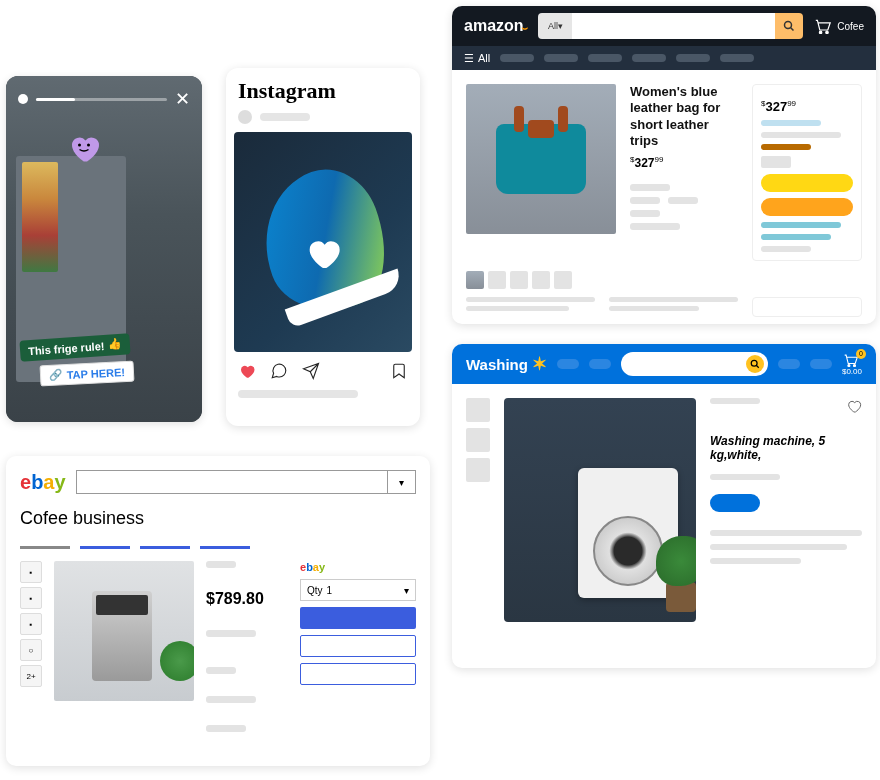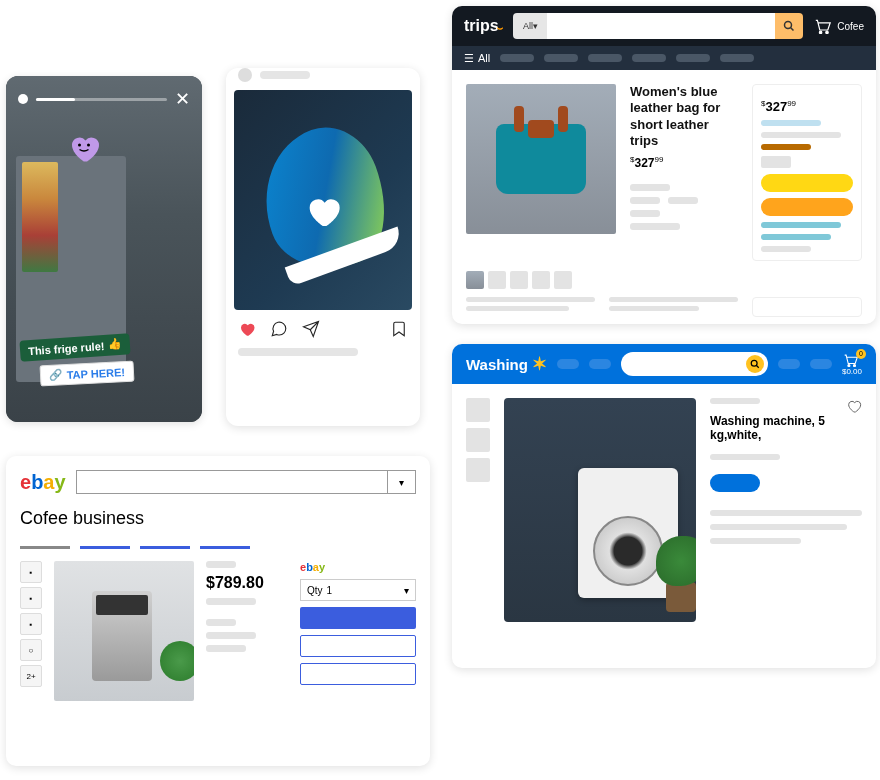--- a/index.html
+++ b/index.html
@@ -88,21 +88,21 @@
   .wm-thumb { width:24px; height:24px; background:#e3e3e3; border-radius:2px; }
   .wm-img { width:192px; height:224px; background:linear-gradient(#334252,#2a3642); border-radius:4px; position:relative; overflow:hidden; }
   .wm-washer { position:absolute; right:18px; bottom:24px; width:100px; height:130px; background:#f0f0f0; border-radius:6px; box-shadow:0 2px 6px rgba(0,0,0,0.3); }
   .wm-washer-door { position:absolute; left:50%; top:48px; transform:translateX(-50%); width:70px; height:70px; border-radius:50%; background:radial-gradient(circle,#2a2a2a 30%,#555 32%,#e0e0e0 40%,#bbb 100%); border:2px solid #888; }
   .wm-plant { position:absolute; right:-10px; bottom:10px; width:50px; height:80px; }
   .wm-plant::before { content:""; position:absolute; bottom:0; left:10px; width:30px; height:30px; background:#7a5a3a; border-radius:4px; }
   .wm-plant::after { content:""; position:absolute; bottom:26px; left:0; width:50px; height:50px; background:radial-gradient(circle,#3a8a3a,#2a6a2a); border-radius:50% 40% 50% 40%; }
   .wm-right { flex:1; display:flex; flex-direction:column; gap:8px; position:relative; }
   .wm-fav { position:absolute; right:0; top:0; }
   .wm-meta-bar { height:6px; background:#e3e3e3; border-radius:3px; }
-  .wm-title { font-size:12px; font-weight:600; margin-top:2px; }
+  .wm-title { font-size:12px; font-weight:600; margin-top:22px;font-style:italic; }
   .wm-btn { width:50px; height:18px; background:#0071dc; border-radius:10px; margin-top:6px; }
 
   
   .ebay-card { position:absolute; left:6px; top:456px; width:424px; height:310px; border-radius:10px; box-shadow:0 2px 10px rgba(0,0,0,0.12); overflow:hidden; background:#fff; padding:14px; }
   .ebay-header { display:flex; align-items:center; gap:10px; }
   .ebay-logo { font-weight:700; font-size:20px; }
   .ebay-logo .r { color:#e53238; }
   .ebay-logo .b { color:#0064d2; }
   .ebay-logo .y { color:#f5af02; }
   .ebay-logo .g { color:#86b817; }
@@ -111,21 +111,21 @@
   .ebay-h1 { font-size:18px; font-weight:400; margin-top:14px; }
   .ebay-cat { display:flex; gap:10px; margin-top:10px; }
   .ebay-cat-pill { width:50px; height:10px; border-bottom:3px solid; }
   .ebay-main { display:flex; gap:12px; margin-top:12px; }
   .ebay-thumbs { display:flex; flex-direction:column; gap:4px; }
   .ebay-thumb { width:22px; height:22px; border:1px solid #ddd; border-radius:2px; background:#f5f5f5; display:flex; align-items:center; justify-content:center; font-size:8px; }
   .ebay-img { width:140px; height:140px; background:linear-gradient(#e0e2e4,#c8ccd0); border-radius:2px; position:relative; overflow:hidden; }
   .ebay-machine { position:absolute; left:38px; top:30px; width:60px; height:90px; background:linear-gradient(#d0d0d0,#9a9a9a); border-radius:4px; }
   .ebay-machine::before { content:""; position:absolute; top:4px; left:4px; right:4px; height:20px; background:#333; border-radius:2px; }
   .ebay-plant2 { position:absolute; right:-6px; bottom:20px; width:40px; height:40px; background:radial-gradient(circle,#4a9a4a,#2a7a2a); border-radius:50%; }
-  .ebay-info { flex:1; display:flex; flex-direction:column; gap:6px; }
+  .ebay-info { flex:1; display:flex; flex-direction:column; gap:22px; }
   .ebay-price { font-size:16px; font-weight:700; }
   .ebay-info-line { height:7px; background:#e3e3e3; border-radius:3px; }
   .ebay-buy { width:116px; display:flex; flex-direction:column; gap:6px; }
   .ebay-buy-logo { font-size:11px; font-weight:700; }
   .ebay-qty { border:1px solid #ccc; height:22px; display:flex; align-items:center; padding:0 6px; font-size:10px; gap:4px; }
   .ebay-btn-blue { height:22px; background:#3b5dde; border-radius:2px; }
   .ebay-btn-outline { height:22px; border:1px solid #3b5dde; border-radius:2px; }
 
   svg { display:block; }
 </style>
@@ -152,20 +152,21 @@
     <span>This frige rule!</span>
     <span>👍</span>
   </div>
   <div class="story-tag2">
     <span>🔗</span>
     <span>TAP HERE!</span>
   </div>
 </div>
 
 <div class="insta-card">
+  <div class="insta-logo">Instagram</div>
   <div class="insta-post-header">
     <div class="insta-ava"></div>
     <div class="insta-bar"></div>
   </div>
   <div class="insta-photo">
     <div class="insta-shoe">
       <div class="insta-shoe-body"></div>
       <div class="insta-shoe-sole"></div>
     </div>
     <div class="insta-heart-overlay">
@@ -198,21 +199,21 @@
       </span>
   </div>
   <div class="insta-caption">
     <div class="insta-caption-bar"></div>
   </div>
 </div>
 
 <div class="amz-card">
   <div class="amz-header">
     <div class="amz-logo">
-      <span>trips</span>
+      <span>amazon</span>
         <span class="amz-smile">⌣</span>
     </div>
     <div class="amz-search">
       <div class="amz-search-sel"><span>All</span> ▾</div>
       <input class="amz-search-input" style="">
       <div class="amz-search-btn">
         <svg width="12" height="12" viewBox="0 0 24 24" fill="none" stroke="#333" stroke-width="3">
             <circle cx="10" cy="10" r="7"></circle>
             <path d="M21 21l-6-6"></path>
           </svg>

